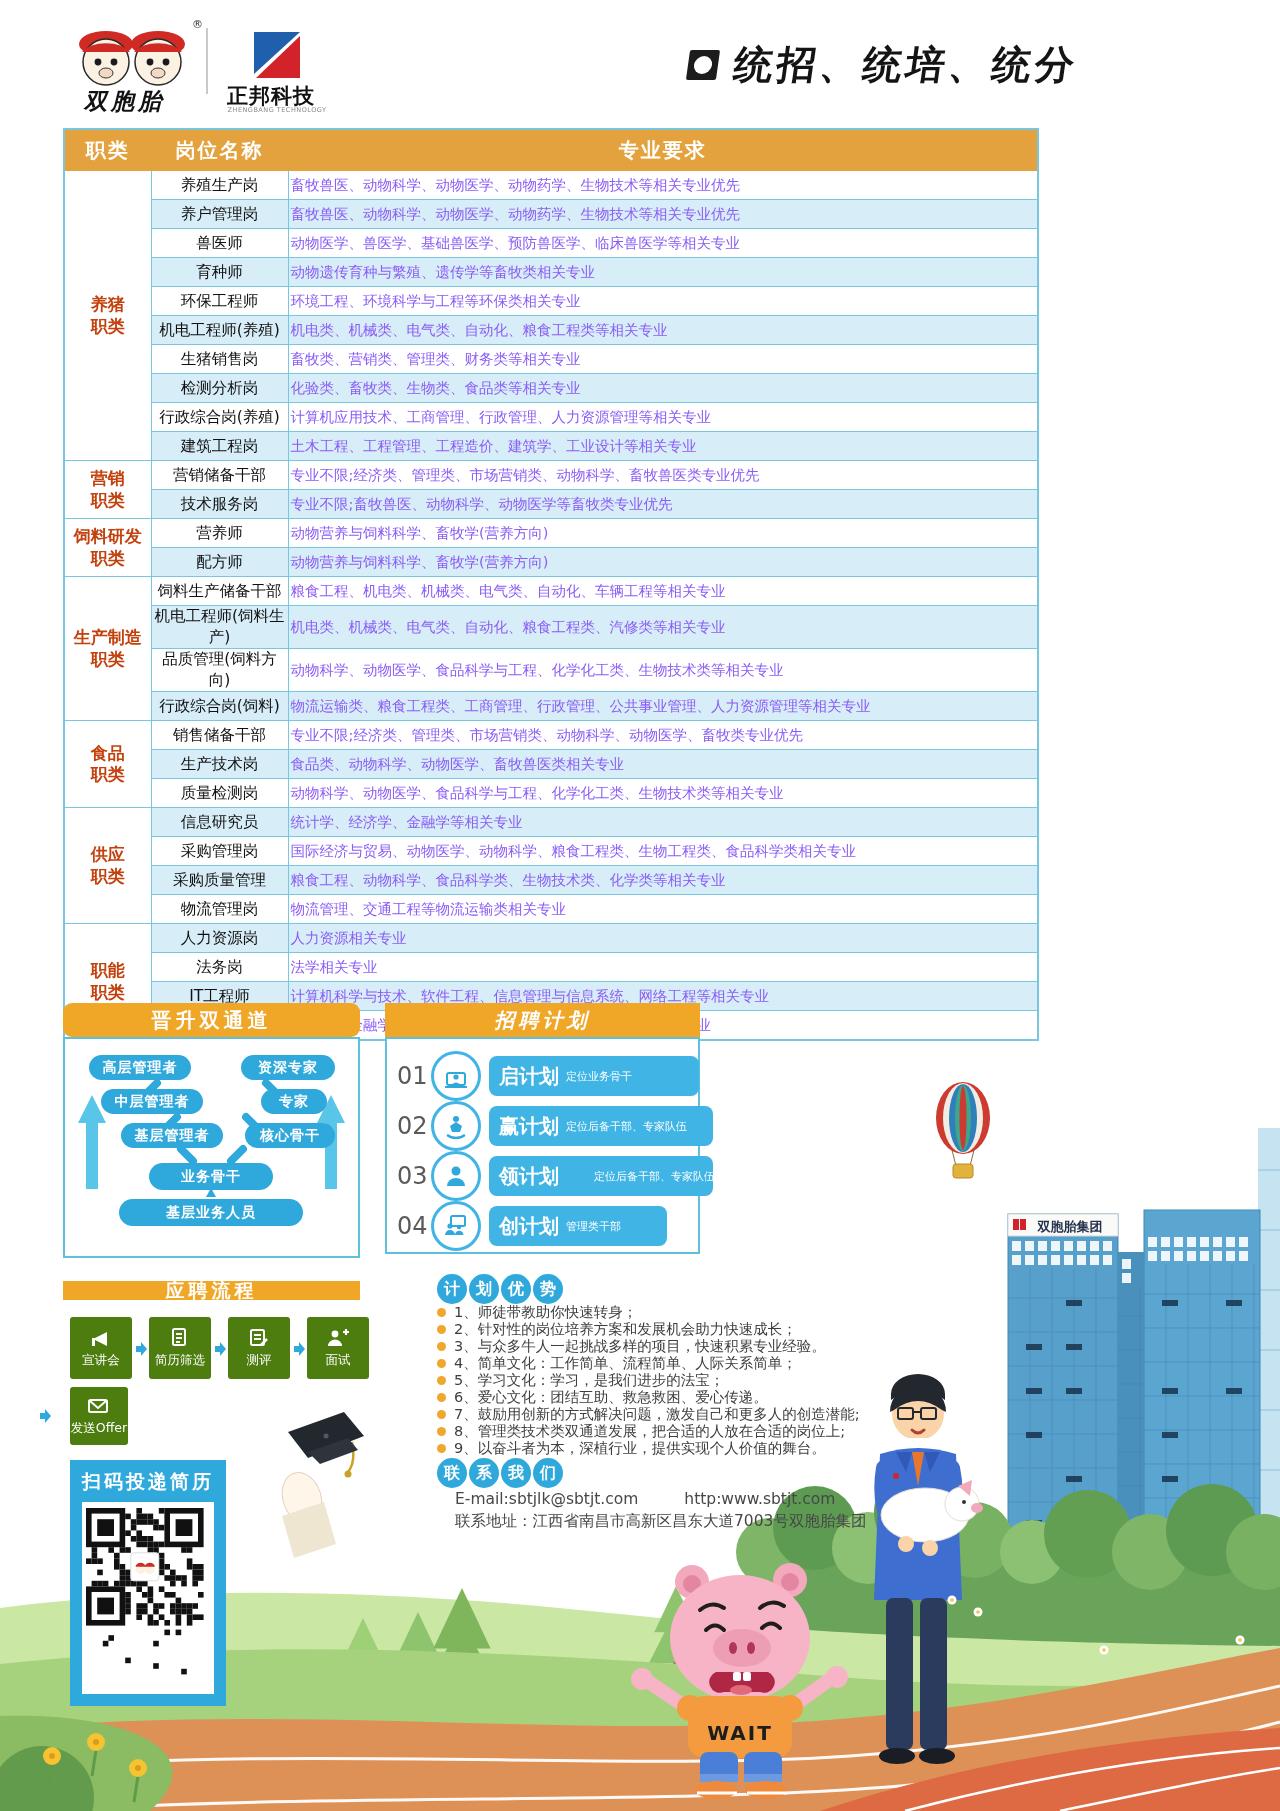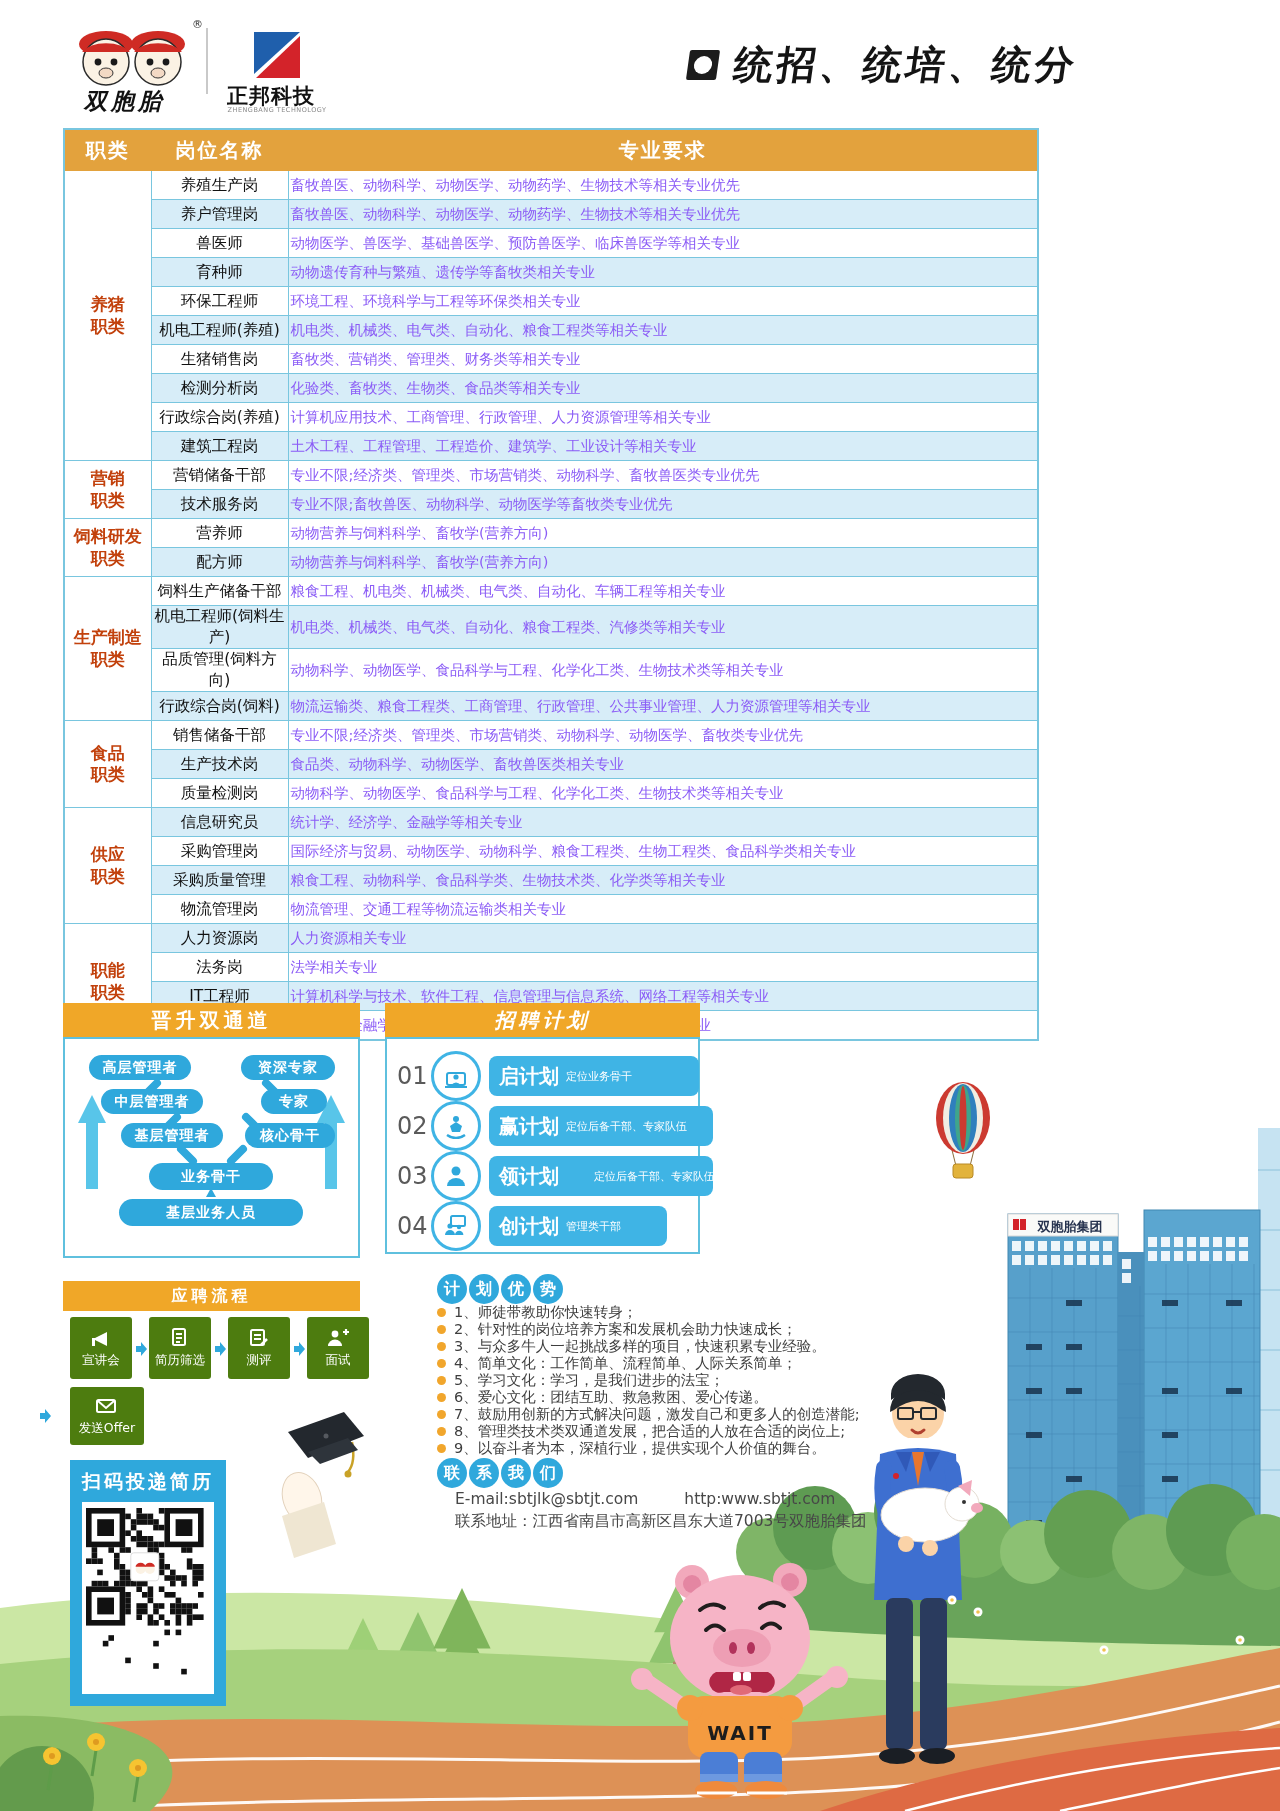--- a/index.html
+++ b/index.html
@@ -508,21 +508,21 @@
           <td class="pos">IT工程师</td>
           <td class="req">计算机科学与技术、软件工程、信息管理与信息系统、网络工程等相关专业</td>
         </tr>
         <tr>
           <td class="pos">财经管理岗</td>
           <td class="req">会计学、金融学、财政学、审计学、统计学、财务管理等相关专业</td>
         </tr>
       </tbody>
   </table>
 
-  <div class="bar" style="left:63px;top:1003px;width:297px;height:34px;">晋升双通道</div>
+  <div class="bar" style="left:63px;top:1003px;width:297px;height:34px;border-radius:9px;">晋升双通道</div>
   <div class="panel" id="promo-panel" style="left:63px;top:1037px;width:293px;height:217px;">
     <svg width="293" height="217" viewBox="0 0 293 217">
       <polygon points="27,56 41,84 33,84 33,150 21,150 21,84 13,84" fill="#58C5E9"></polygon>
       <polygon points="266,56 280,84 272,84 272,150 260,150 260,84 252,84" fill="#58C5E9"></polygon>
       <path d="M92,44 L82,54 M112,78 L102,88 M201,44 L211,54 M181,78 L191,88 M128,122 L116,110 M166,122 L178,110" stroke="#2FA8DC" stroke-width="8" stroke-linecap="round"></path>
       <polygon points="141,158 151,158 146,149" fill="#2FA8DC"></polygon>
     </svg>
     <div id="pills">
         <div class="pill" style="left: 24px; top: 16px; width: 102px; height: 25px;">高层管理者</div>
         <div class="pill" style="left: 176px; top: 16px; width: 94px; height: 25px;">资深专家</div>
@@ -590,21 +590,21 @@
             <path d="M12,22 a4.2,4.2 0 0 1 8.4,0 Z" fill="#2FA8DC"></path>
           </svg>
         </div>
         <div class="plan-bar" style="width: 158px;">
           <div class="plan-name">创计划</div>
           <div class="plan-desc">管理类干部</div>
         </div>
       </div>
     </div>
 
-  <div class="bar" style="left:63px;top:1281px;width:297px;height:30px;font-size:16px;">应聘流程</div>
+  <div class="bar" style="left:63px;top:1281px;width:297px;height:19px;font-size:19px;">应聘流程</div>
   <div id="steps">
       <div class="step abs" style="left: 70px; top: 1317px;">
         <svg width="24" height="22" viewBox="0 0 24 22">
           <path d="M3,10 l12,-6 v14 l-12,-6 v6 h-3 v-8 Z" fill="#fff" transform="translate(3,1)"></path>
         </svg>
         <div class="lbl">宣讲会</div>
       </div>
       <div class="step abs" style="left: 149px; top: 1317px;">
         <svg width="24" height="22" viewBox="0 0 24 22">
           <rect x="5" y="2" width="12" height="16" rx="1.5" fill="none" stroke="#fff" stroke-width="2"></rect>
@@ -633,21 +633,21 @@
         </svg></div>
       <div class="flow-arrow" style="left: 215px; top: 1341px;"><svg width="11" height="14" viewBox="0 0 11 14">
           <path d="M0,4 h5 v-4 l6,7 -6,7 v-4 h-5 Z" fill="#2FA8DC"></path>
         </svg></div>
       <div class="flow-arrow" style="left: 294px; top: 1341px;"><svg width="11" height="14" viewBox="0 0 11 14">
           <path d="M0,4 h5 v-4 l6,7 -6,7 v-4 h-5 Z" fill="#2FA8DC"></path>
         </svg></div>
       <div class="flow-arrow" style="left: 40px; top: 1408px;"><svg width="11" height="14" viewBox="0 0 11 14">
           <path d="M0,4 h5 v-4 l6,7 -6,7 v-4 h-5 Z" fill="#2FA8DC"></path>
         </svg></div>
-      <div class="step abs" style="left: 70px; top: 1387px; width: 74px; height: 58px;">
+      <div class="step abs" style="left: 70px; top: 1387px; width: 58px; height: 58px;">
         <svg width="24" height="22" viewBox="0 0 24 22">
           <rect x="2" y="5" width="18" height="12" rx="1.5" fill="none" stroke="#fff" stroke-width="2"></rect>
           <path d="M3,6 l8,7 8,-7" fill="none" stroke="#fff" stroke-width="2"></path>
         </svg>
         <div class="lbl">发送Offer</div>
       </div>
     </div>
 
   <div id="qr-panel">
     <div id="qr-title">扫码投递简历</div>

